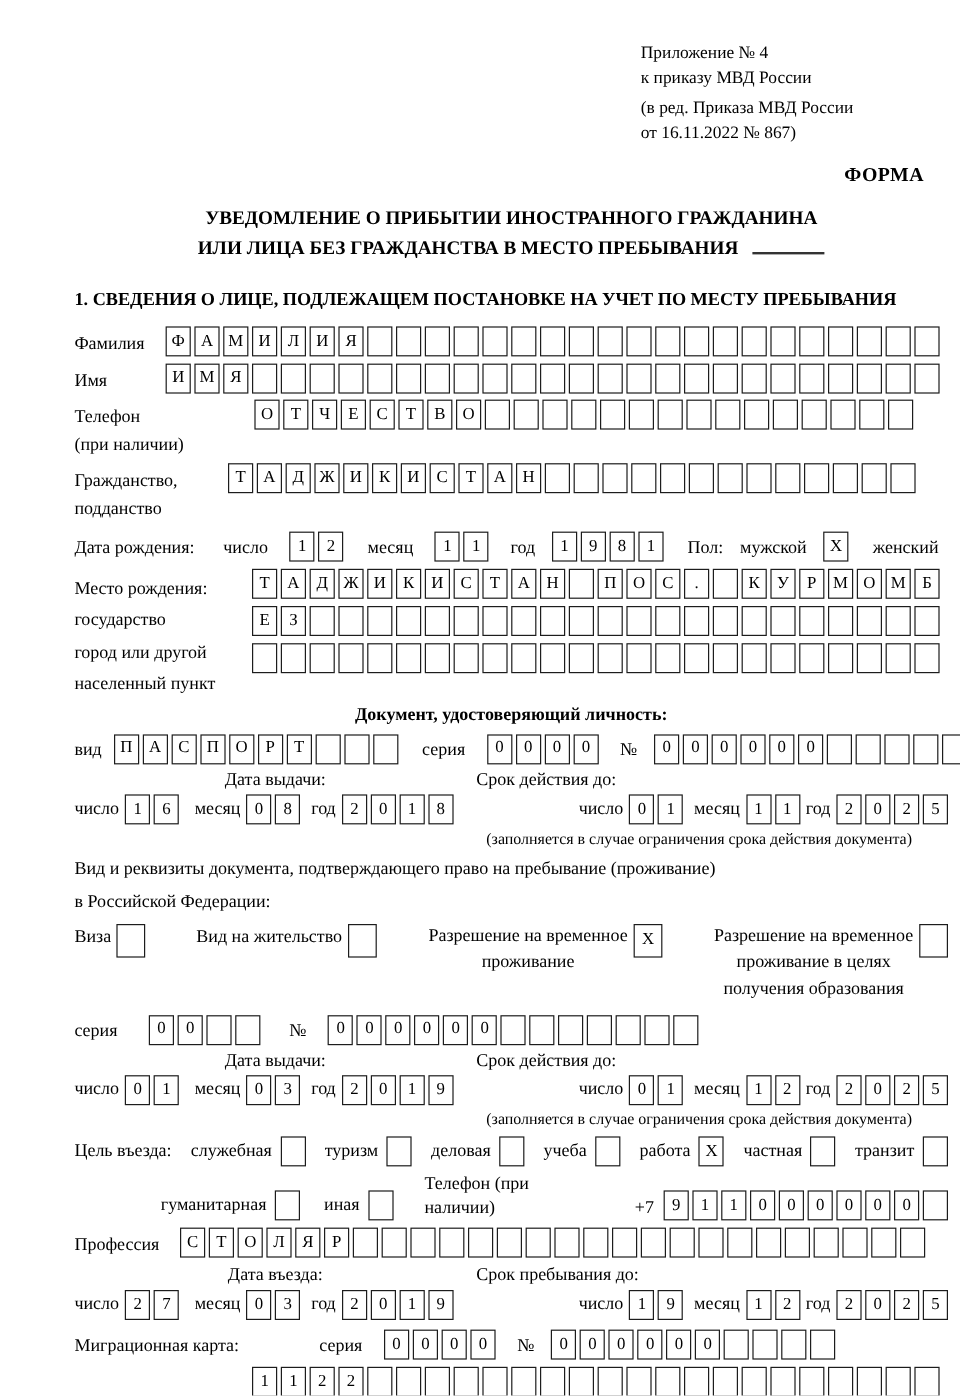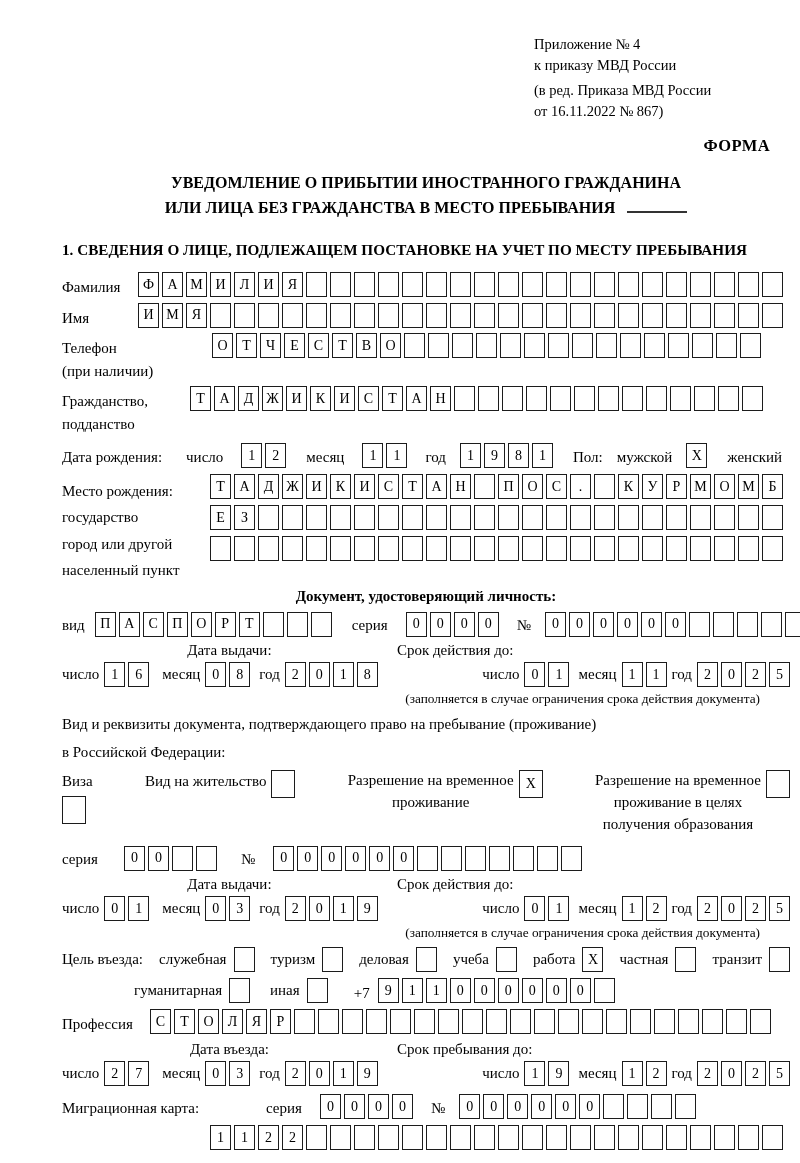--- a/index.html
+++ b/index.html
@@ -405,21 +405,21 @@
           <span class="cell">5</span>
         </span>
     </div>
   </div>
   <div class="note">(заполняется в случае ограничения срока действия документа)</div>
 
   <div class="para">Вид и реквизиты документа, подтверждающего право на пребывание (проживание)</div>
   <div class="para">в Российской Федерации:</div>
 
   <div class="optrow">
-    <div class="opt" style="gap:4px;flex-direction:column;">
+    <div class="opt" style="gap:4px;">
       <span class="t">Виза</span>
       <span class="cell" style="width:24px;height:28px;"></span>
     </div>
     <div class="opt">
       <span class="t">Вид на жительство</span>
       <span class="cell" style="width:24px;height:28px;"></span>
     </div>
     <div class="opt">
       <span class="optlabel wrap">
         <span>Разрешение на временное</span><br>
@@ -542,20 +542,21 @@
   </div>
   <div class="prow2">
     <span class="popt">
         <span>гуманитарная</span>
         <span class="cell"></span>
       </span>
     <span class="popt ml20">
         <span>иная</span>
         <span class="cell"></span>
       </span>
+    <span class="ml26">Телефон (при наличии)</span>
     <span class="ml26">+7</span>
     <span class="cells ml8">
         <span class="cell">9</span>
         <span class="cell">1</span>
         <span class="cell">1</span>
         <span class="cell">0</span>
         <span class="cell">0</span>
         <span class="cell">0</span>
         <span class="cell">0</span>
         <span class="cell">0</span>

